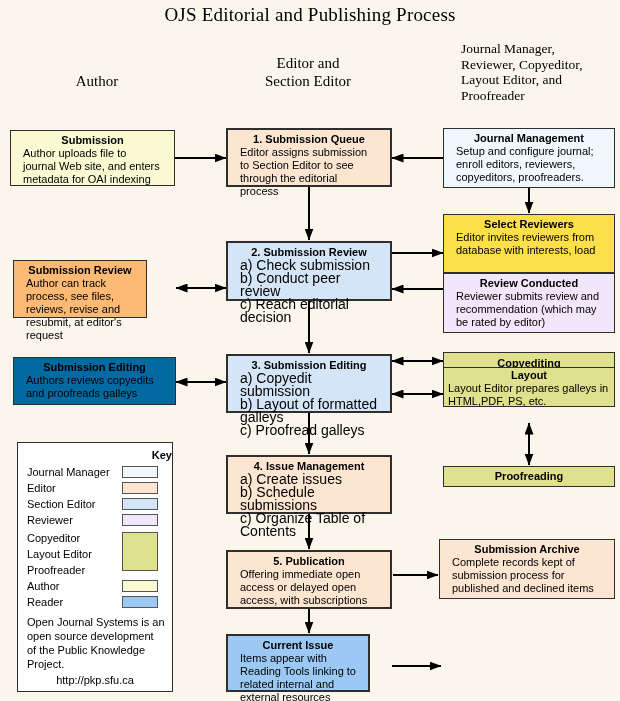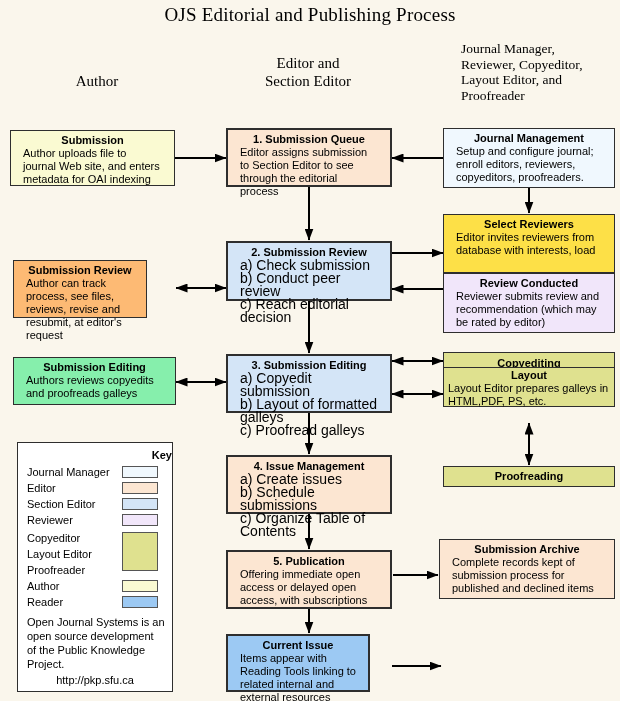--- a/index.html
+++ b/index.html
@@ -92,21 +92,21 @@
   <div class="box" style="left: 10px; top: 130px; width: 165px; height: 56px; background-color: rgb(250, 250, 210);">
     <div class="box-title">Submission</div>
     <div class="box-body">Author uploads file to journal Web site, and enters metadata for OAI indexing</div>
   </div>
 
   <div class="box" style="left: 13px; top: 260px; width: 134px; height: 58px; background-color: #fdba74;">
     <div class="box-title">Submission Review</div>
     <div class="box-body">Author can track process, see files, reviews, revise and resubmit, at editor's request</div>
   </div>
 
-  <div class="box" style="left: 13px; top: 357px; width: 163px; height: 48px; background-color: #86efac;">
+  <div class="box" style="left: 13px; top: 357px; width: 163px; height: 48px; background-color: #0369a1;">
     <div class="box-title">Submission Editing</div>
     <div class="box-body">Authors reviews copyedits and proofreads galleys</div>
   </div>
 
   <div class="box mid" style="left: 226px; top: 128px; width: 166px; height: 59px; background-color: rgb(252, 230, 210);">
     <div class="box-title">1. Submission Queue</div>
     <div class="box-body">Editor assigns submission to Section Editor to see through the editorial process</div>
   </div>
 
   <div class="box mid" style="left: 226px; top: 241px; width: 166px; height: 60px; background-color: rgb(212, 229, 247);">

